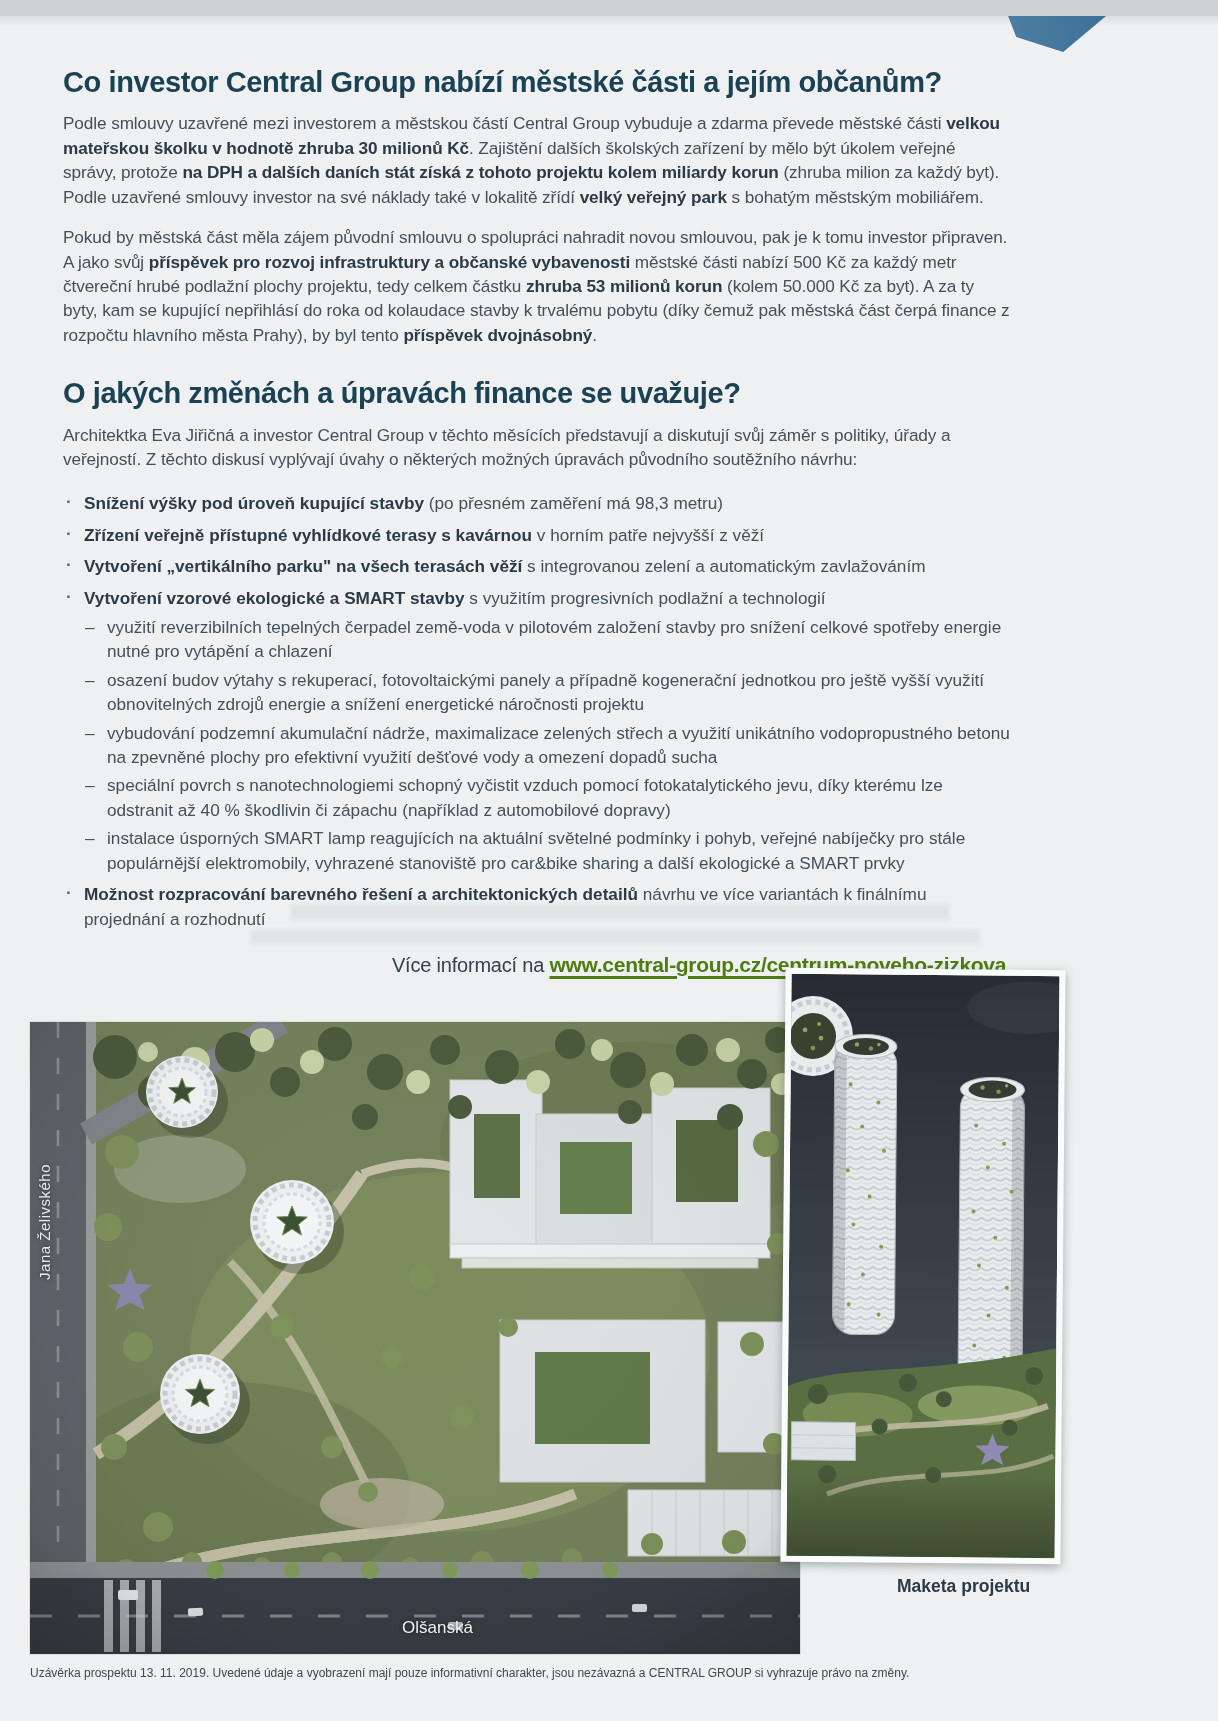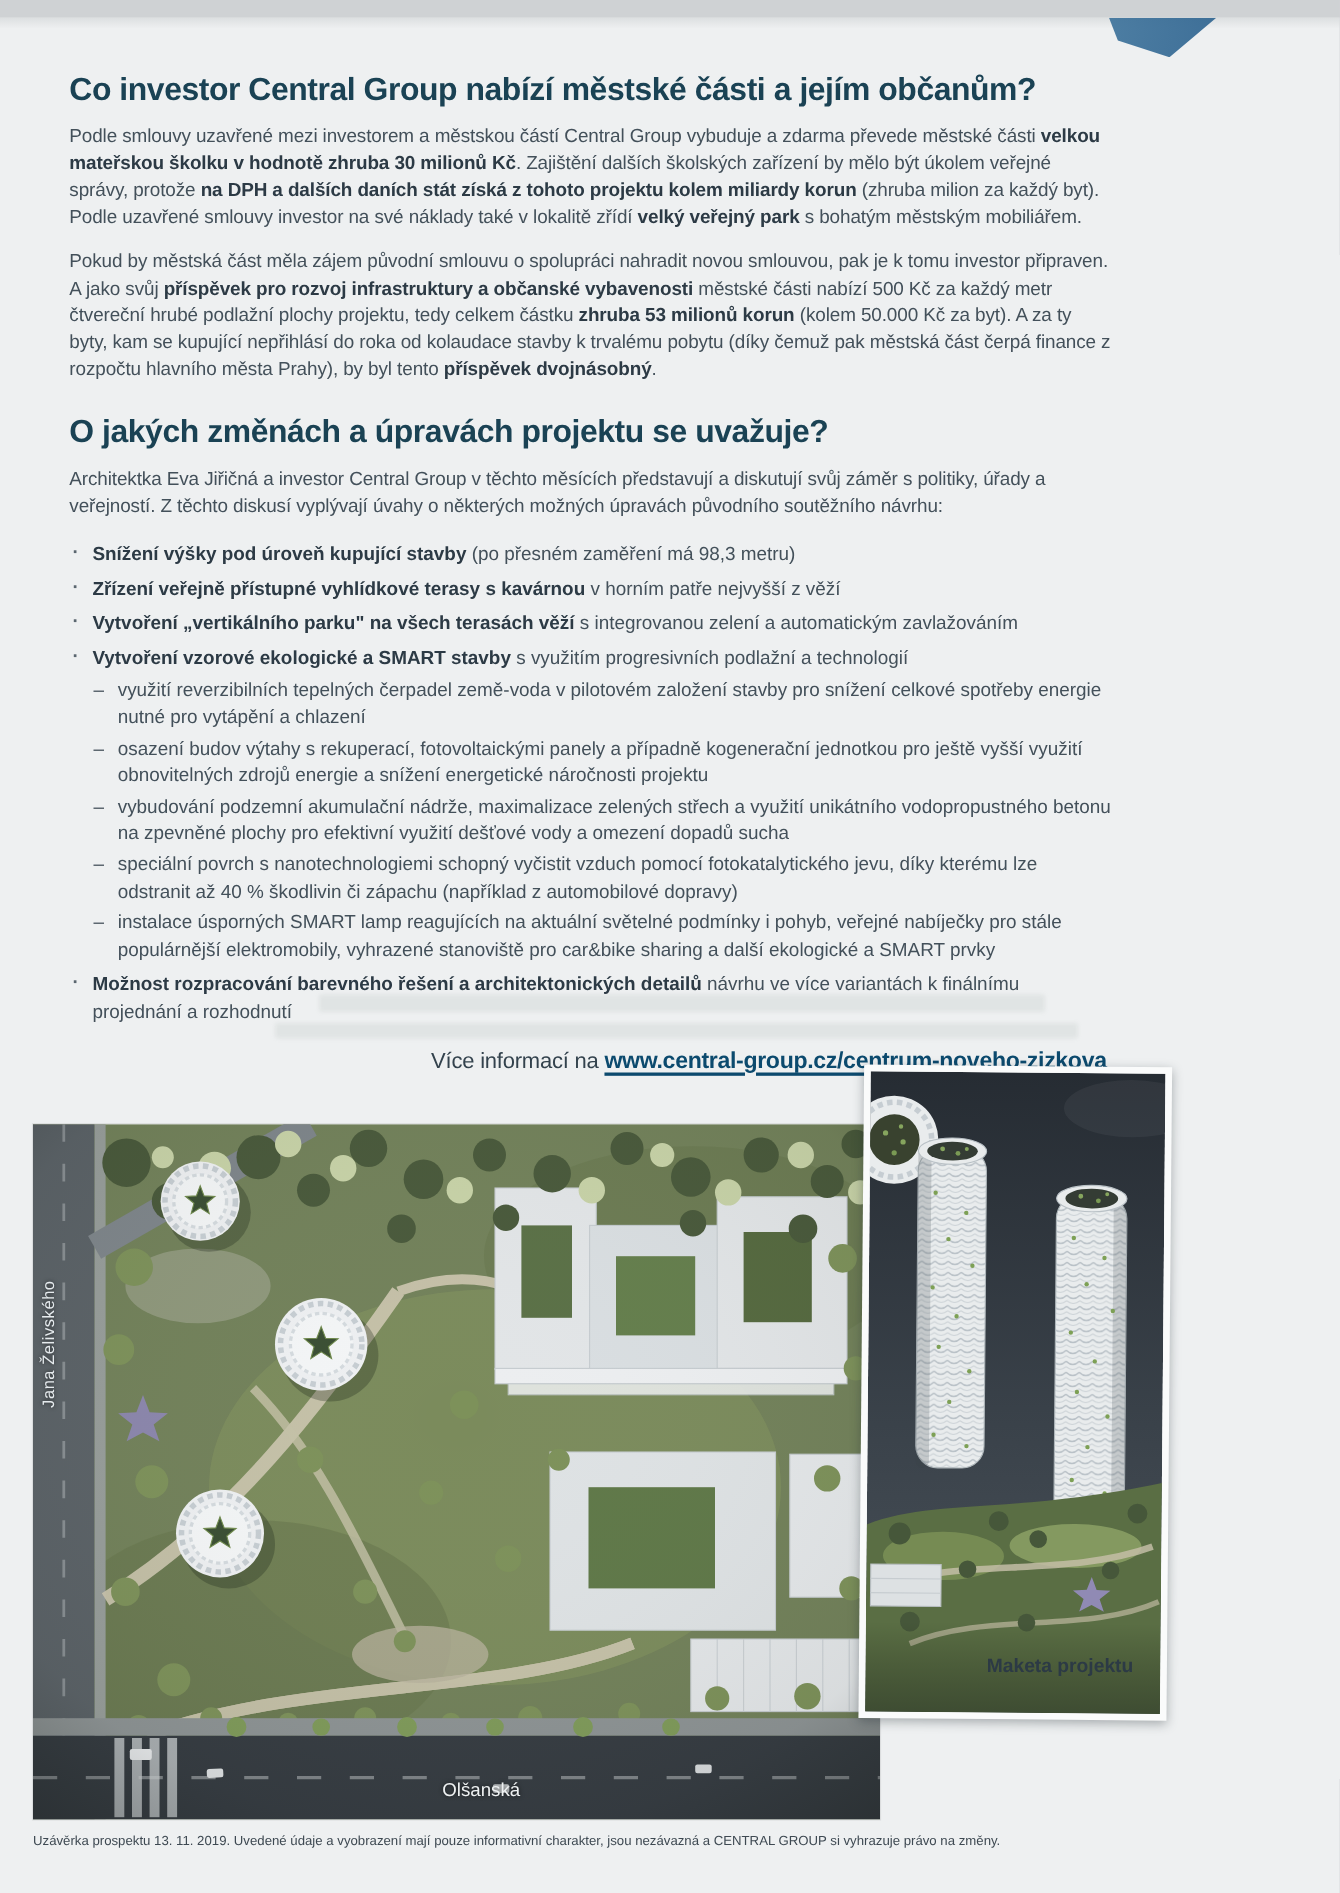--- a/index.html
+++ b/index.html
@@ -22,54 +22,54 @@
   .b, .lead{ font-weight:bold; color:#2c3a45;}
   .bullets{ list-style:none; margin:20px 0 0 0; padding:0;}
   .bullets>li{ position:relative; padding-left:21px; margin-bottom:7px;
     font-size:17.2px; line-height:24.4px;}
   .dot{ position:absolute; left:3px; top:-2px; font-weight:bold; color:#5a666f;}
   .subs{ list-style:none; margin:5px 0 2px 0; padding:0;}
   .subs>li{ position:relative; padding-left:23px; margin-bottom:4px; font-weight:normal;}
   .dash{ position:absolute; left:1px; top:0; color:#43505a;}
   .more-info{ position:relative; left:162px; margin:22px 0 0 0; text-align:center;
     font-size:20px; color:#33424d; letter-spacing:-0.2px;}
-  .url{ font-size:21px; font-weight:bold; color:#0c4a6e; text-decoration:underline;
+  .url{ font-size:21px; font-weight:bold; color:#4d7c0f; text-decoration:underline;
     text-decoration-thickness:2.5px; text-underline-offset:4px; letter-spacing:-0.3px; cursor:pointer;}
   .showthrough{ position:absolute; background:rgba(110,130,115,.10); filter:blur(2px);
     border-radius:3px; pointer-events:none;}
   
   .aerial{ position:absolute; left:30px; top:1006px; width:770px; height:632px; z-index:2;
     box-shadow:0 0 0 1px rgba(0,0,0,.08);}
   .aerial svg{ display:block; width:770px; height:632px;}
   .street-vert{ position:absolute; left:6px; top:142px; color:#e6ebee; font-size:15px;
     writing-mode:vertical-rl; transform:rotate(180deg); letter-spacing:.5px;
     text-shadow:0 0 4px rgba(0,0,0,.6);}
   .street-horiz{ position:absolute; left:372px; bottom:16px; color:#eef1f2; font-size:17px;
     text-shadow:0 0 4px rgba(0,0,0,.6);text-align:right;}
   .photo-frame{ position:absolute; left:783px; top:953px; width:280px; height:594px;
     background:#fafbfb; padding:6px; box-sizing:border-box; transform:rotate(0.5deg);
     box-shadow:0 3px 10px rgba(30,40,45,.35); z-index:3;}
   .photo-frame svg{ display:block; width:100%; height:100%;}
-  .photo-caption{ position:absolute; left:897px; top:1488px; font-size:17.5px; font-weight:bold;
+  .photo-caption{ position:absolute; left:897px; top:1560px; font-size:17.5px; font-weight:bold;
     color:#2c3a45; z-index:3;}
   .footer{ position:absolute; left:30px; top:1650px; font-size:12px; color:#3e4952;
     letter-spacing:0; z-index:2;}
 </style>
 </head>
 <body>
 
 <div class="page">
   <div class="corner-mark"></div>
 
   <main class="content">
     <h1 class="title">Co investor Central Group nabízí městské části a jejím občanům?</h1>
     <p class="body"><span>Podle smlouvy uzavřené mezi investorem a městskou částí Central Group vybuduje a zdarma převede městské části </span><span class="b">velkou mateřskou školku v hodnotě zhruba 30 milionů Kč</span><span>. Zajištění dalších školských zařízení by mělo být úkolem veřejné správy, protože </span><span class="b">na DPH a dalších daních stát získá z tohoto projektu kolem miliardy korun</span><span> (zhruba milion za každý byt). Podle uzavřené smlouvy investor na své náklady také v lokalitě zřídí </span><span class="b">velký veřejný park</span><span> s bohatým městským mobiliářem.</span></p>
     <p class="body"><span>Pokud by městská část měla zájem původní smlouvu o spolupráci nahradit novou smlouvou, pak je k tomu investor připraven. A jako svůj </span><span class="b">příspěvek pro rozvoj infrastruktury a občanské vybavenosti</span><span> městské části nabízí 500 Kč za každý metr čtvereční hrubé podlažní plochy projektu, tedy celkem částku </span><span class="b">zhruba 53 milionů korun</span><span> (kolem 50.000 Kč za byt). A za ty byty, kam se kupující nepřihlásí do roka od kolaudace stavby k trvalému pobytu (díky čemuž pak městská část čerpá finance z rozpočtu hlavního města Prahy), by byl tento </span><span class="b">příspěvek dvojnásobný</span><span>.</span></p>
 
-    <h1 class="title title2">O jakých změnách a úpravách projektu se uvažuje?</h1>
+    <h1 class="title title2">O jakých změnách a úpravách finance se uvažuje?</h1>
     <p class="body">Architektka Eva Jiřičná a investor Central Group v těchto měsících představují a diskutují svůj záměr s politiky, úřady a veřejností. Z těchto diskusí vyplývají úvahy o některých možných úpravách původního soutěžního návrhu:</p>
 
     <ul class="bullets">
       <li>
         <span class="dot">·</span><span class="lead">Snížení výšky pod úroveň kupující stavby</span><span> (po přesném zaměření má 98,3 metru)</span>
       </li>
       <li>
         <span class="dot">·</span><span class="lead">Zřízení veřejně přístupné vyhlídkové terasy s kavárnou</span><span> v horním patře nejvyšší z věží</span>
       </li>
       <li>

